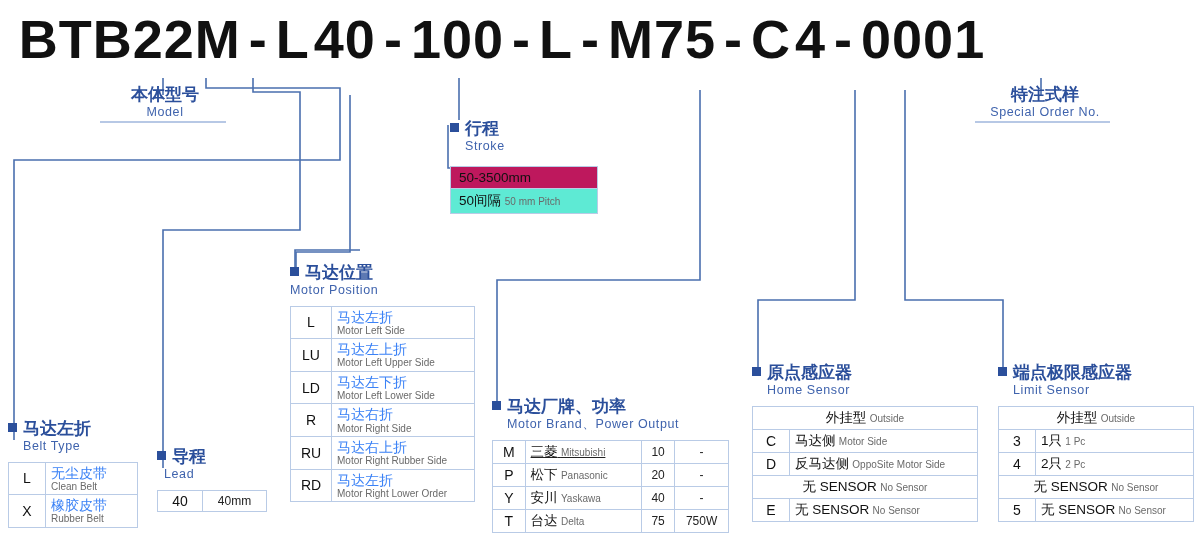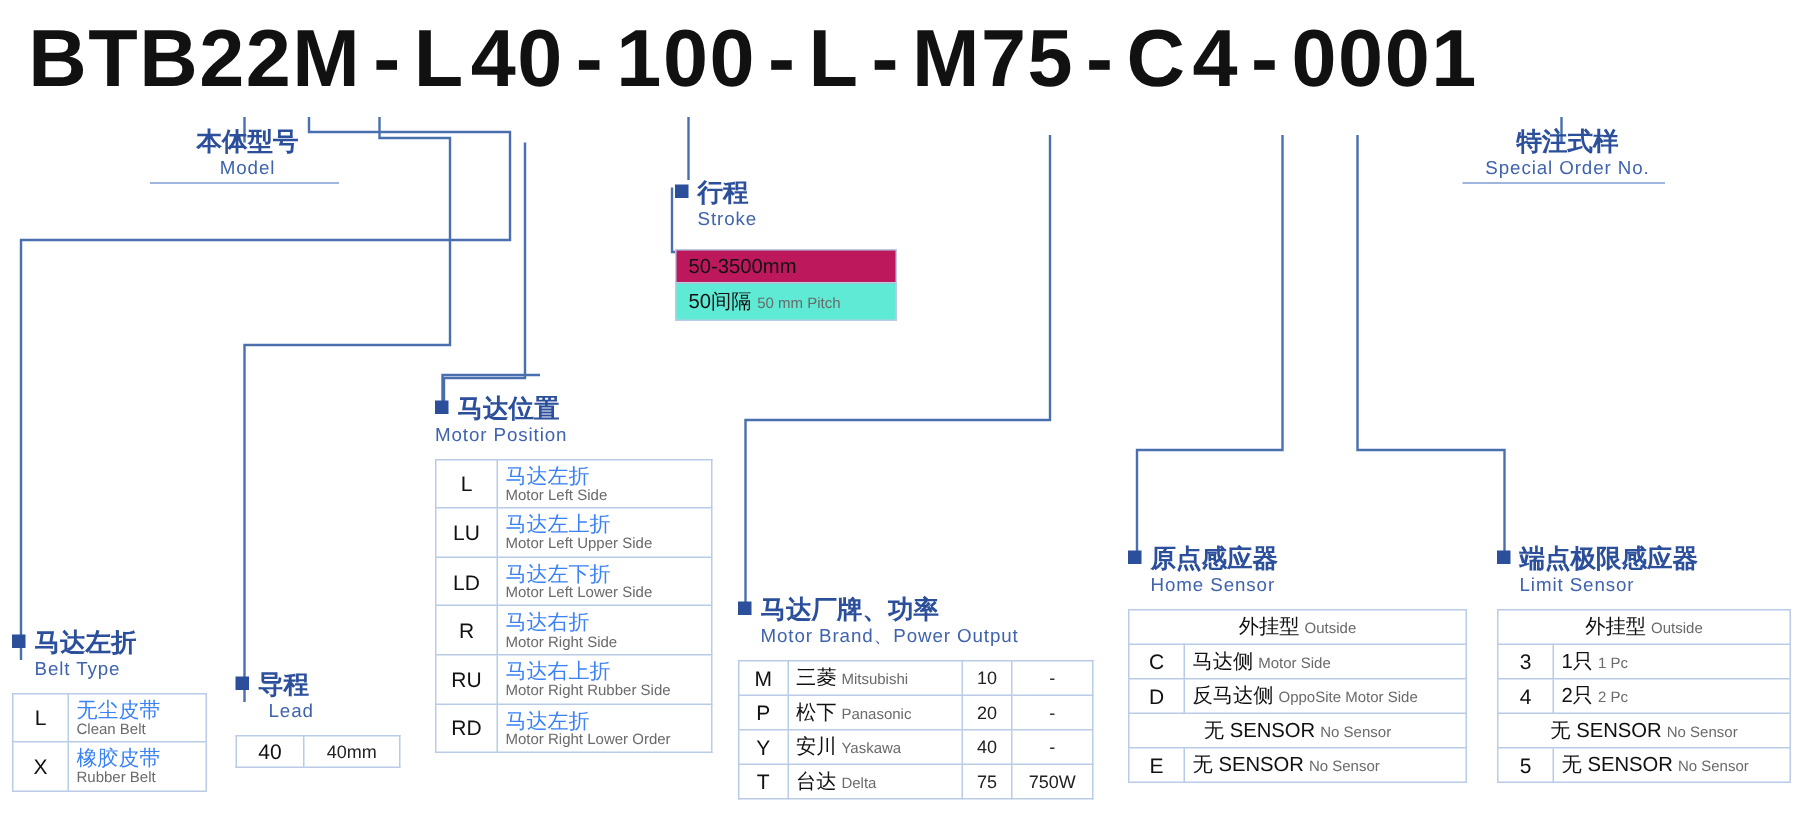--- a/index.html
+++ b/index.html
@@ -180,21 +180,21 @@
         </tr>
       </tbody>
     </table>
   </div>
 
   <div class="block" style="left:157px;top:448px;">
     <div>
       <div class="label-cn" style="font-size:17px;">
         <span class="sqbullet"></span><span>导程</span>
       </div>
-      <div class="label-en" style="margin-left:22px;">Lead</div>
+      <div class="label-en" style="margin-left:7px;">Lead</div>
     </div>
     <table class="opt" style="margin-top:8px;width:110px;">
       <tbody>
         <tr>
           <td class="key" style="width:34px;">40</td>
           <td class="center">40mm</td>
         </tr>
       </tbody>
     </table>
   </div>
@@ -258,21 +258,21 @@
     <div>
       <div class="label-cn" style="font-size:17px;">
         <span class="sqbullet"></span><span>马达厂牌、功率</span>
       </div>
       <div class="label-en" style="margin-left:15px;">Motor Brand、Power Output</div>
     </div>
     <table class="opt" style="margin-top:8px;width:237px;">
       <tbody>
         <tr>
           <td class="key" style="width:22px;">M</td>
-          <td style="width:118px;">
+          <td style="width:118px;text-decoration:underline;">
             <span class="inline-cn">三菱</span>
             <span class="inline-en">Mitsubishi</span>
           </td>
           <td class="center" style="width:26px;">10</td>
           <td class="center" style="width:48px;">-</td>
         </tr>
         <tr>
           <td class="key">P</td>
           <td>
             <span class="inline-cn">松下</span>

